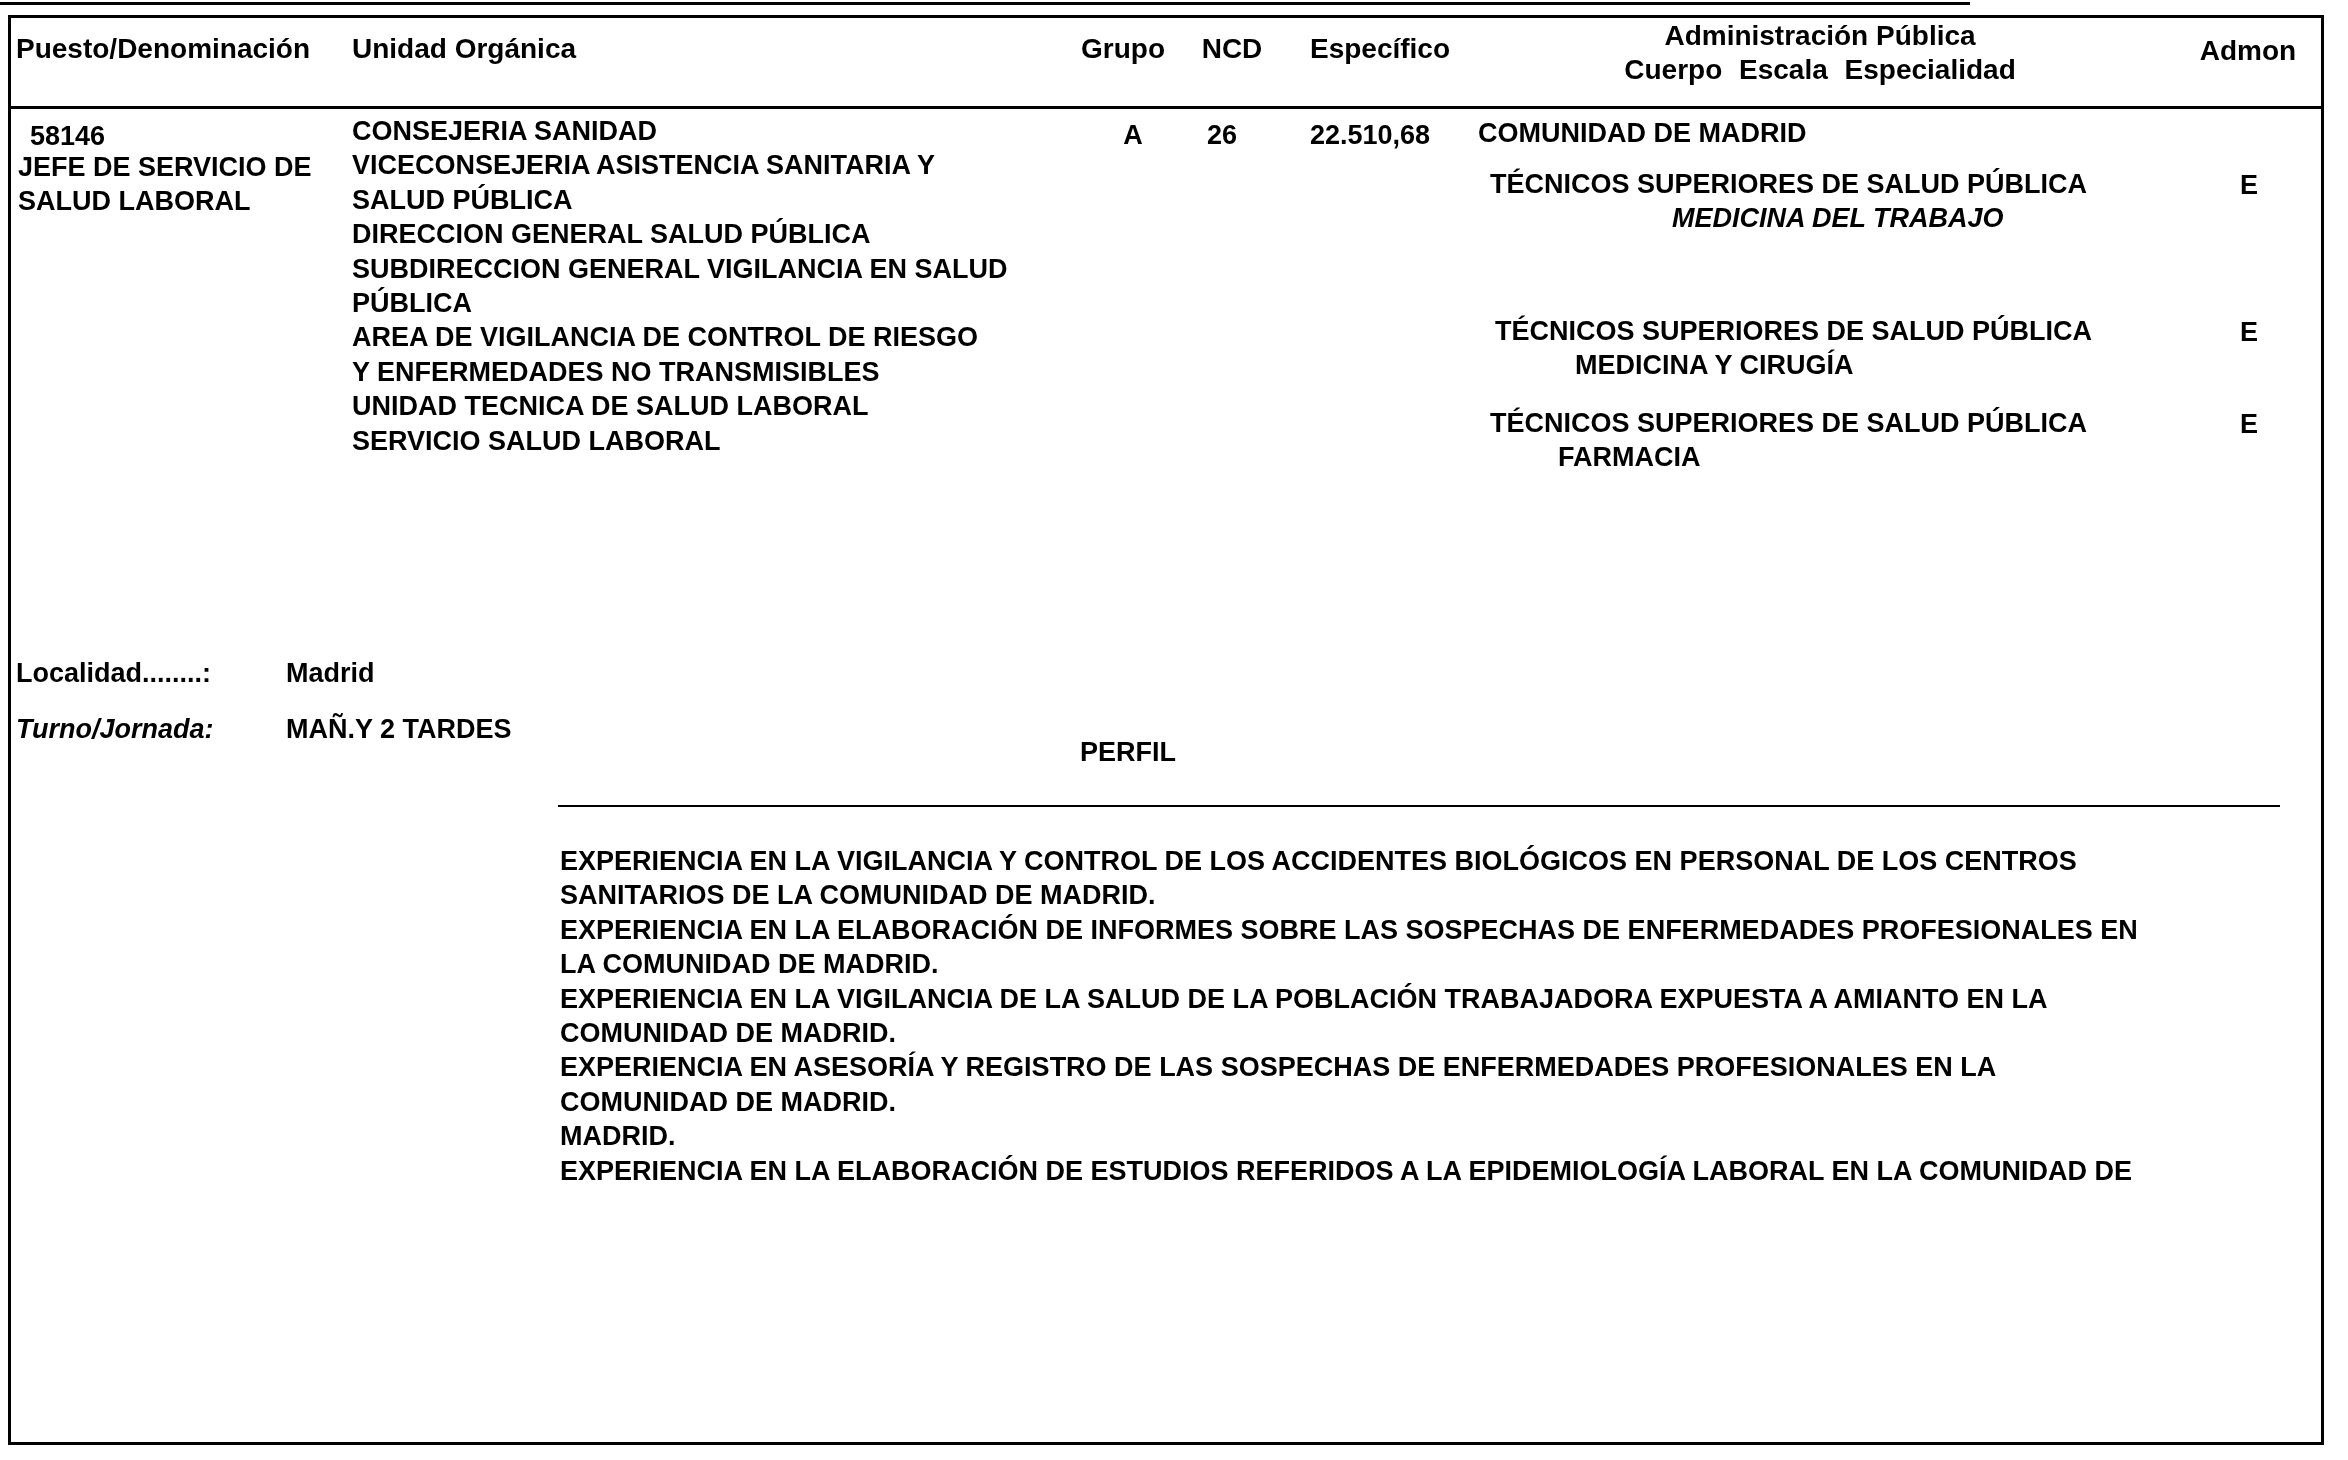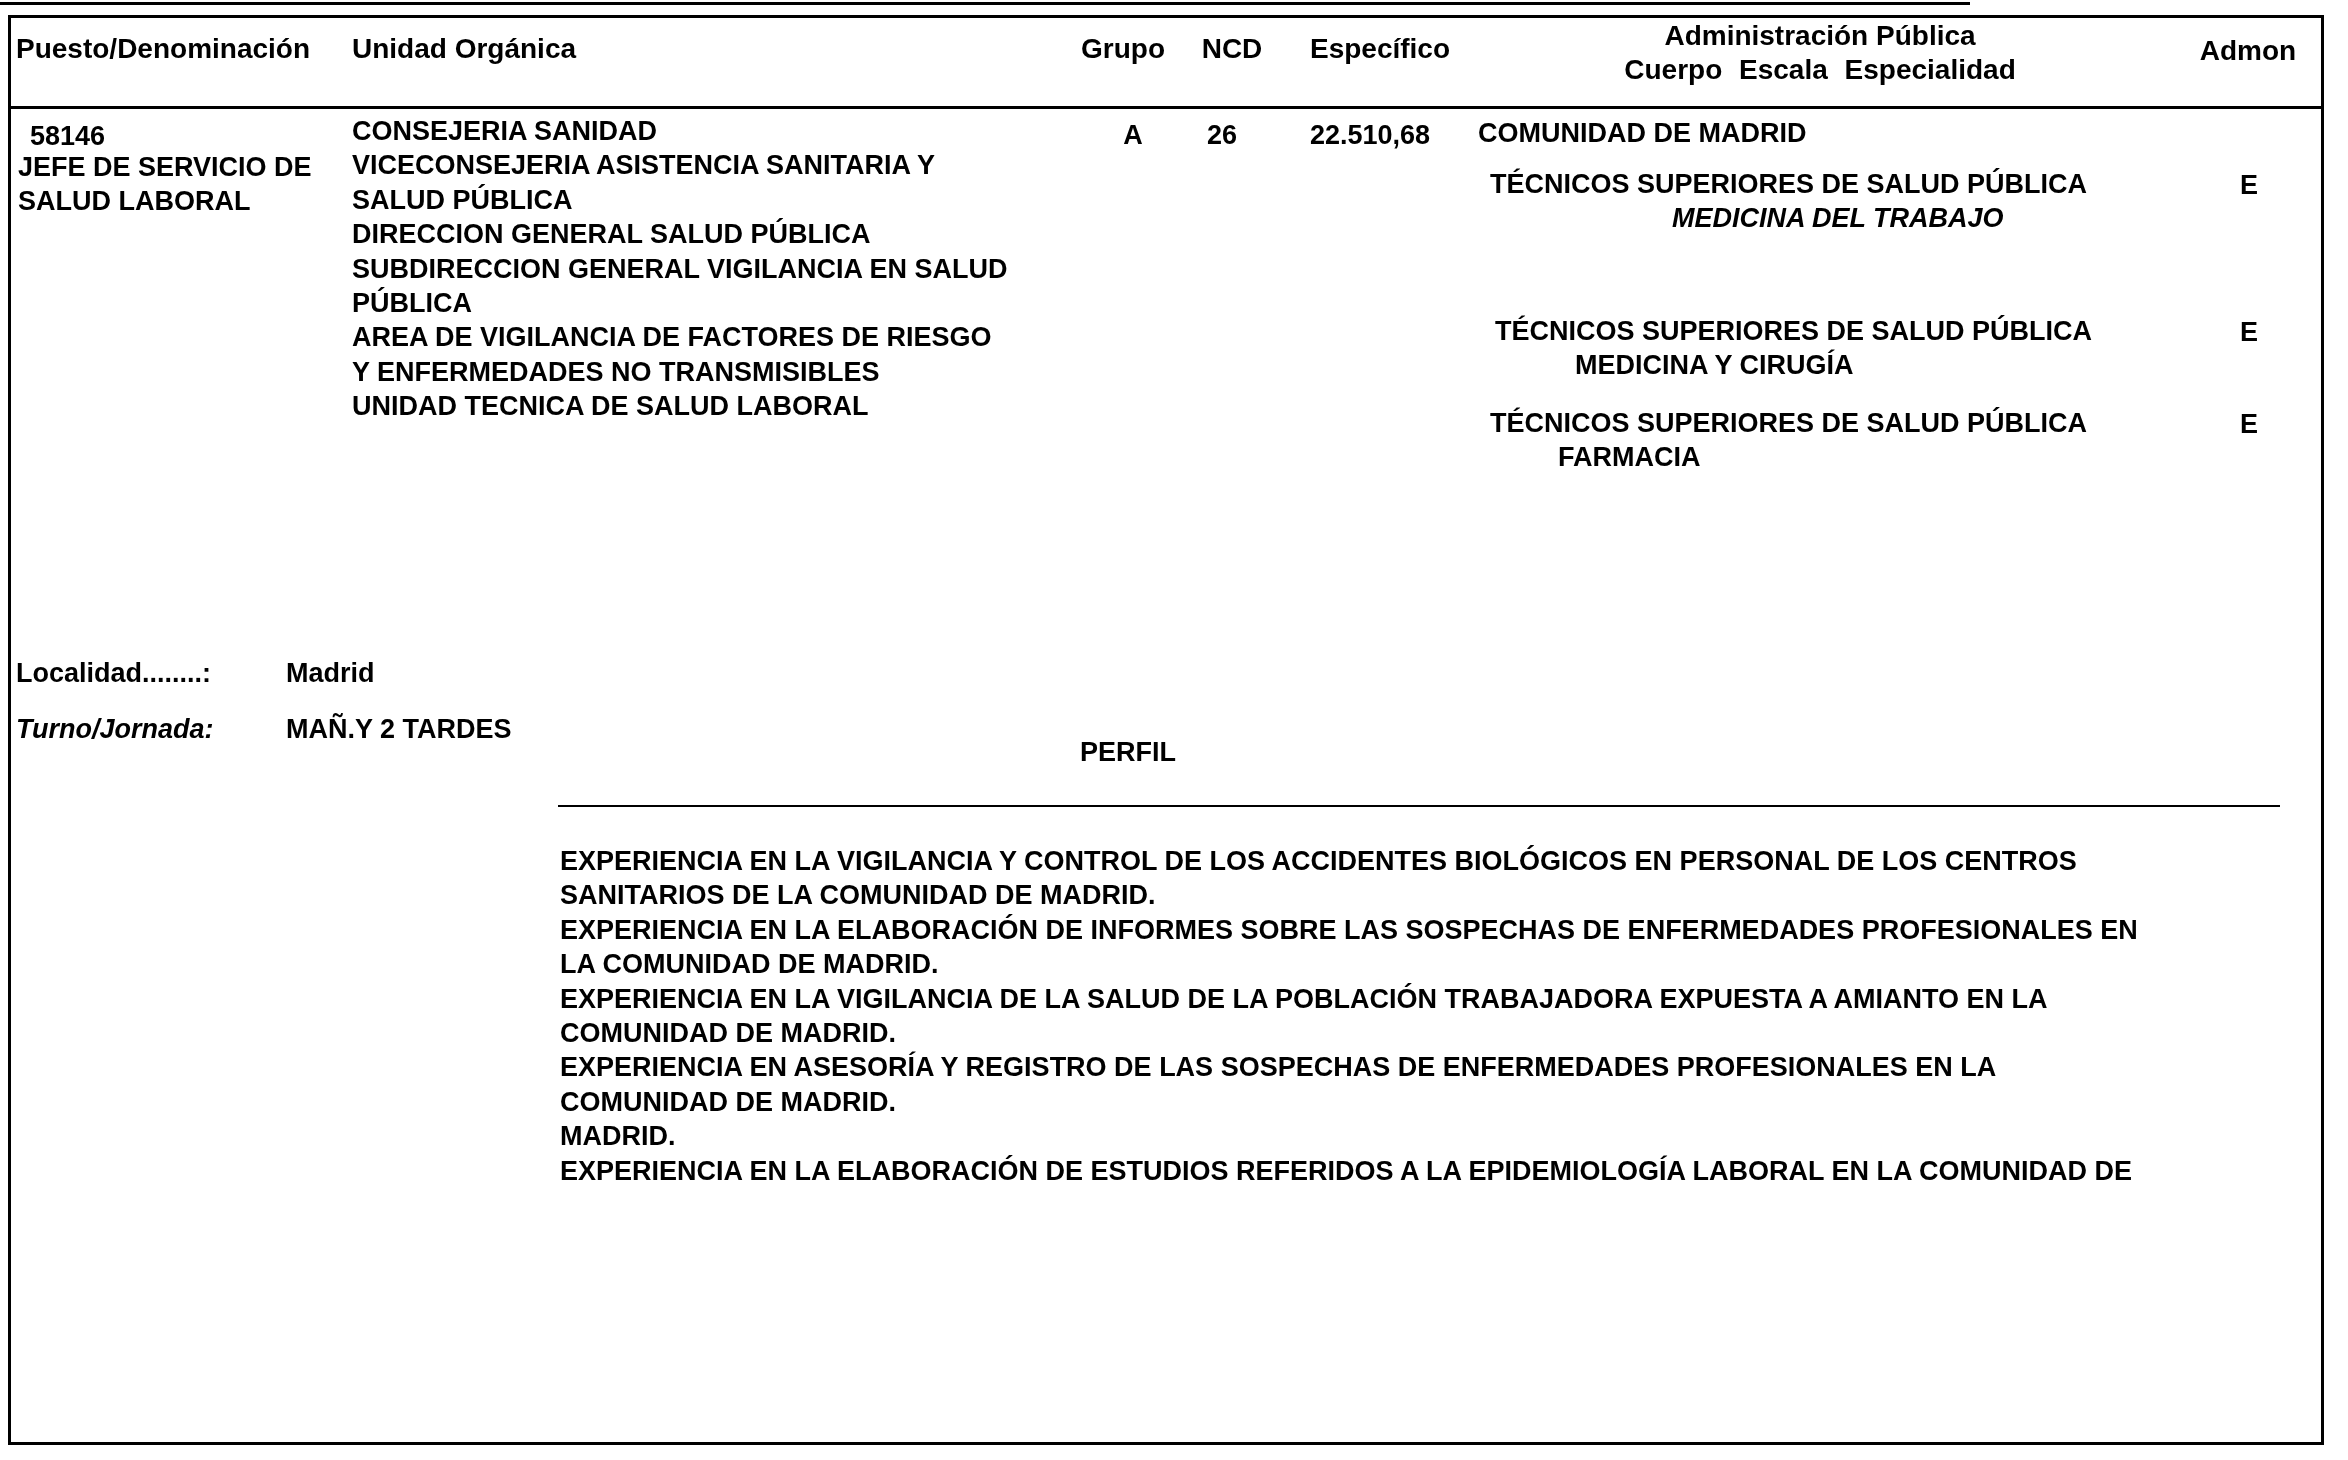--- a/index.html
+++ b/index.html
@@ -51,23 +51,24 @@
   <div class="abs fs" style="left:18px;top:152px;">JEFE DE SERVICIO DE</div>
   <div class="abs fs" style="left:18px;top:186px;">SALUD LABORAL</div>
 
   <div class="abs fs lines" style="left:352px;top:116px;">
     <div>CONSEJERIA SANIDAD</div>
     <div>VICECONSEJERIA ASISTENCIA SANITARIA Y</div>
     <div>SALUD PÚBLICA</div>
     <div>DIRECCION GENERAL SALUD PÚBLICA</div>
     <div>SUBDIRECCION GENERAL VIGILANCIA EN SALUD</div>
     <div>PÚBLICA</div>
-    <div>AREA DE VIGILANCIA DE FACTORES DE RIESGO</div>
+    <div>AREA DE VIGILANCIA DE CONTROL DE RIESGO</div>
     <div>Y ENFERMEDADES NO TRANSMISIBLES</div>
     <div>UNIDAD TECNICA DE SALUD LABORAL</div>
+    <div>SERVICIO SALUD LABORAL</div>
   </div>
 
   <div class="abs fs ctr" style="left:1058px;top:120px;width:150px;">A</div>
   <div class="abs fs ctr" style="left:1162px;top:120px;width:120px;">26</div>
   <div class="abs fs ctr" style="left:1280px;top:120px;width:180px;">22.510,68</div>
 
   <div class="abs fs" style="left:1478px;top:118px;">COMUNIDAD DE MADRID</div>
 
   <div class="abs fs" style="left:1490px;top:169px;">TÉCNICOS SUPERIORES DE SALUD PÚBLICA</div>
   <div class="abs fs" style="left:1672px;top:203px;font-style:italic;">MEDICINA DEL TRABAJO</div>

